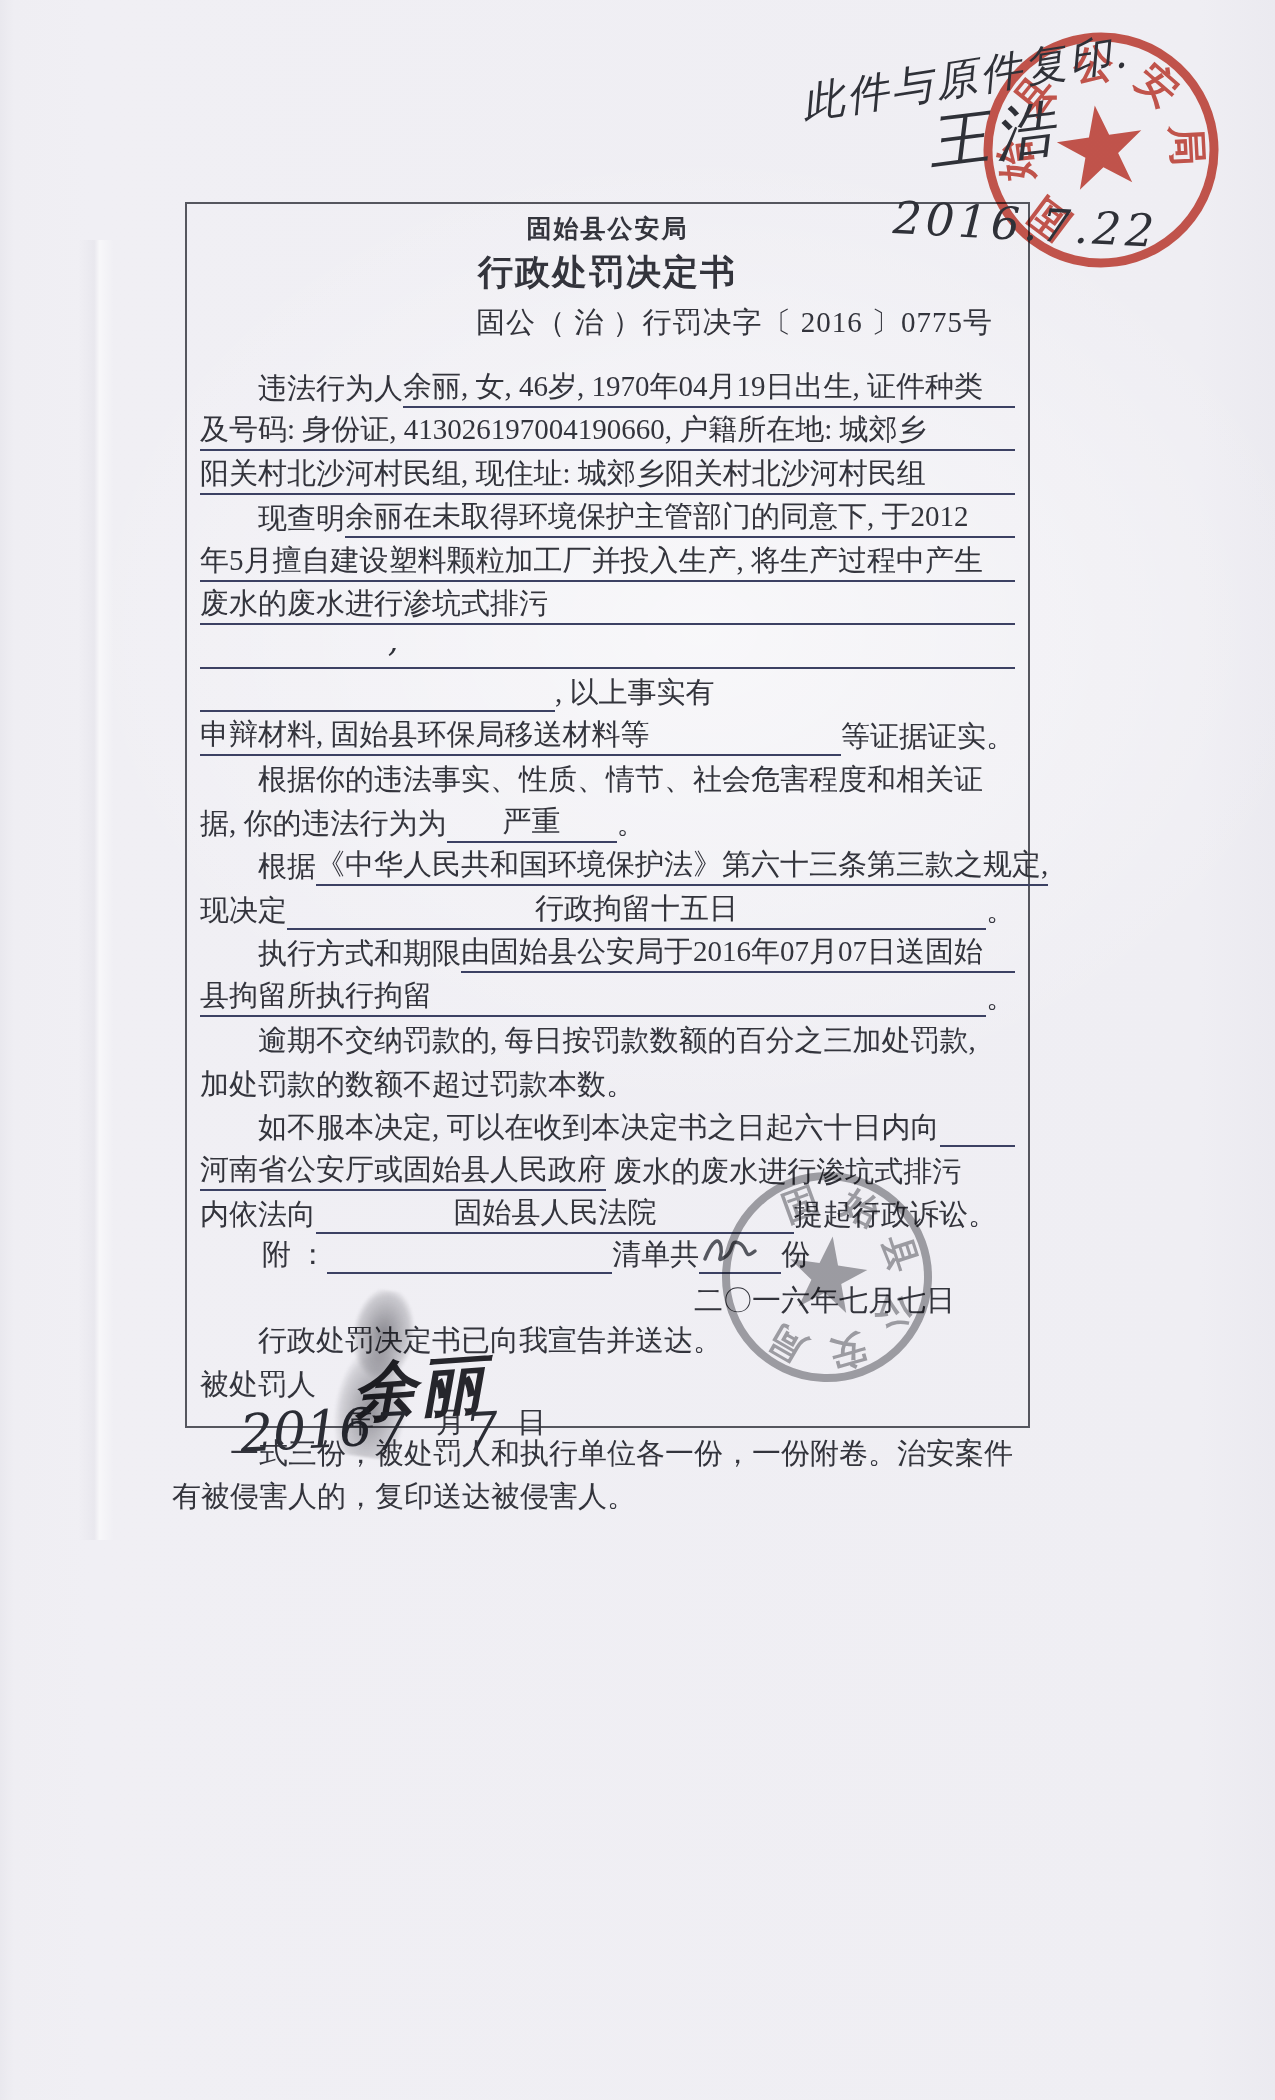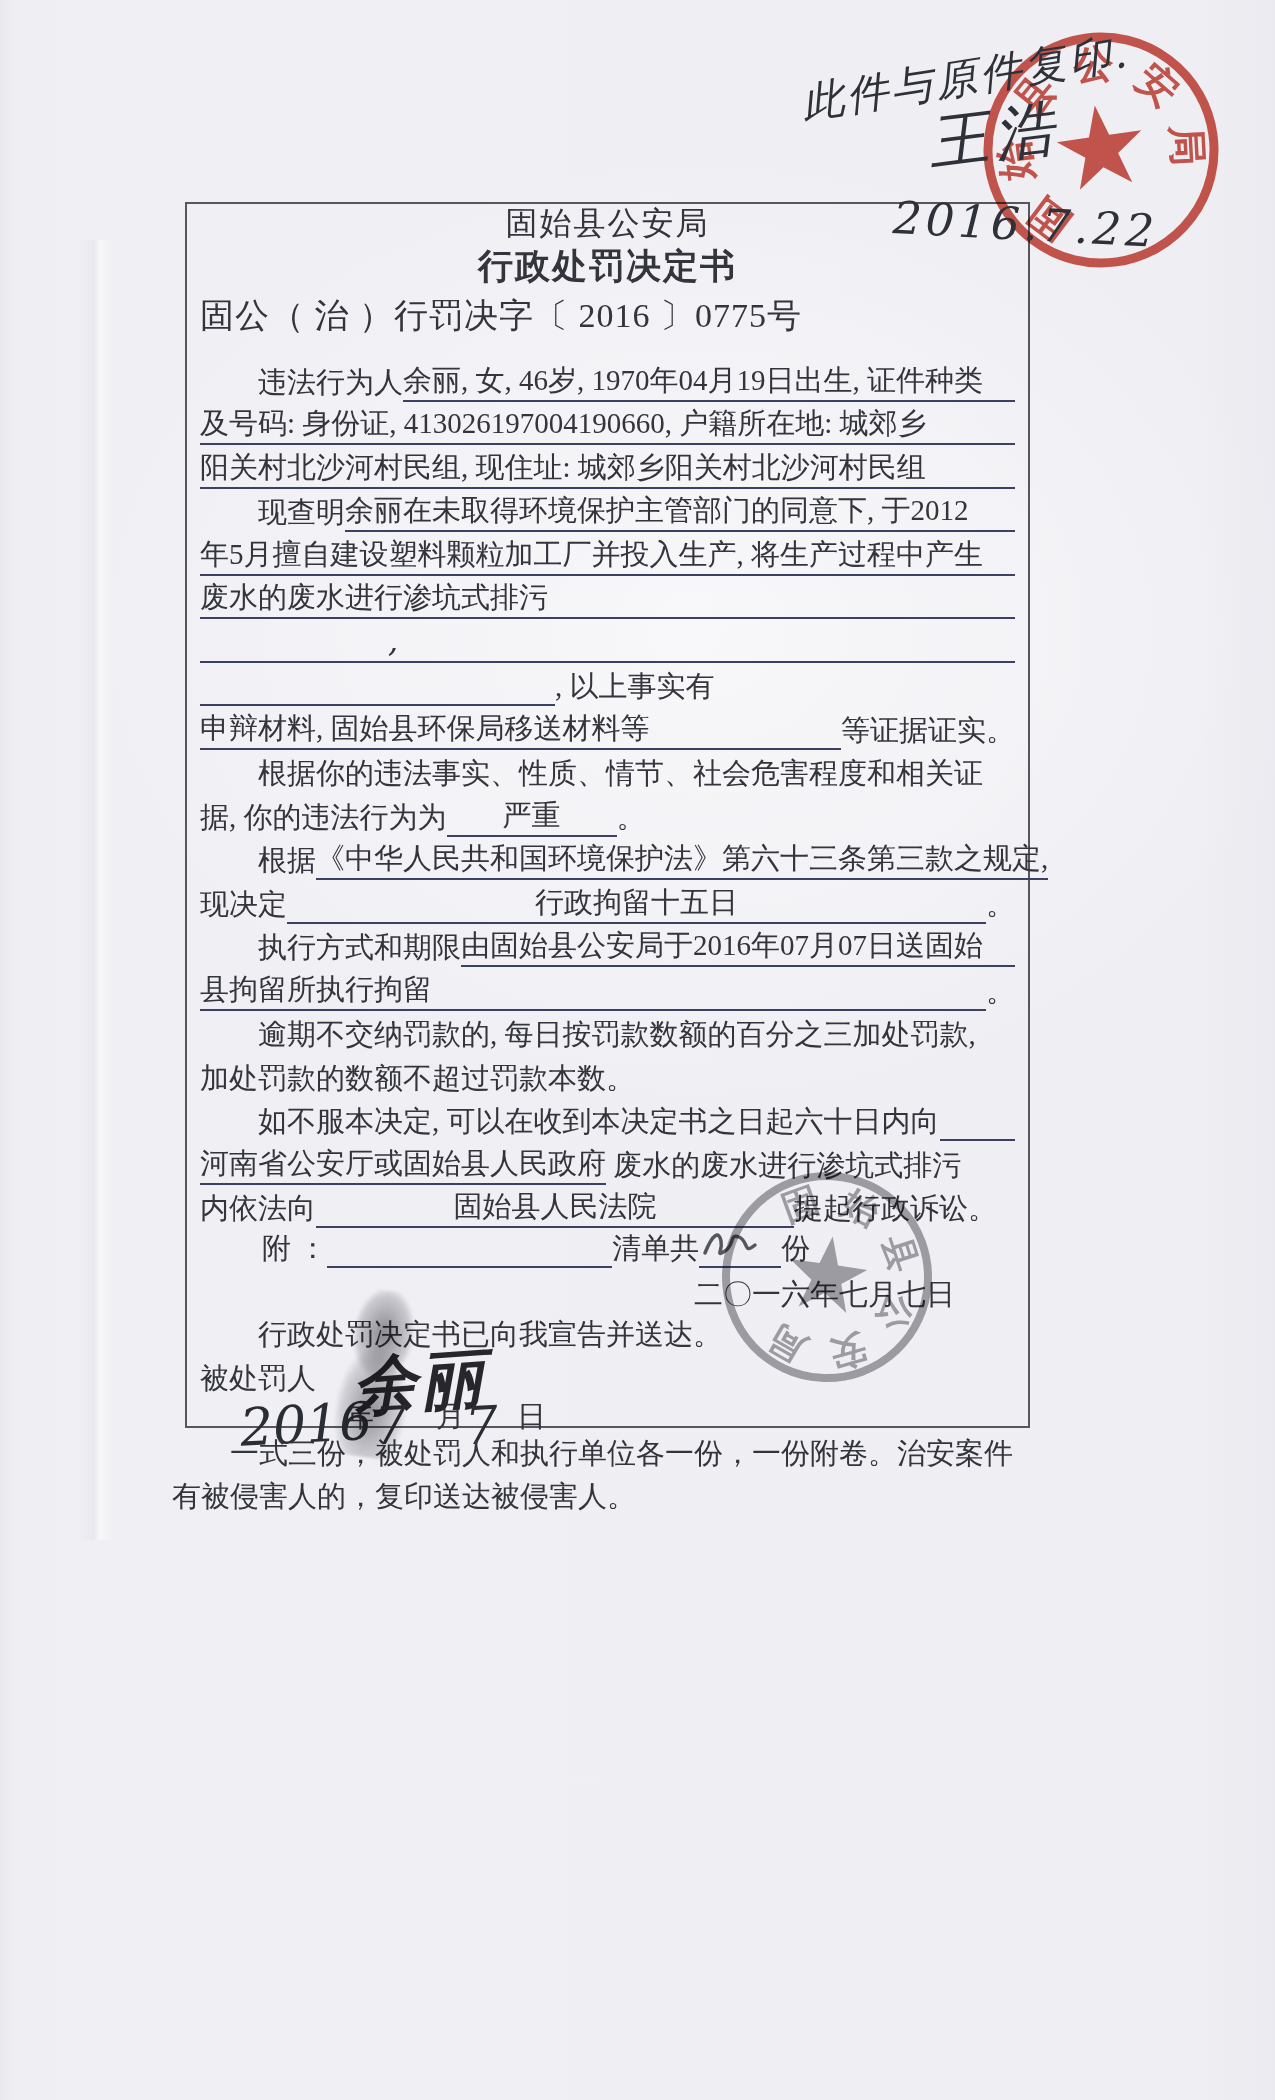--- a/index.html
+++ b/index.html
@@ -12,23 +12,23 @@
     font-family:"Liberation Serif","DejaVu Serif",serif;
     color:#33343c;
   }
   .crease{position:absolute;left:78px;top:240px;width:36px;height:1300px;
     background:linear-gradient(90deg,transparent,rgba(120,120,145,.06) 45%,rgba(255,255,255,.5) 60%,transparent);
     pointer-events:none;}
   
   .doc-box{position:absolute;left:185px;top:202px;width:845px;height:1226px;
     border:2px solid #55565e;box-sizing:border-box;}
   .doc-inner{position:absolute;left:0;top:0;right:0;bottom:0;padding:0 13px;overflow:visible;}
-  .agency{height:38px;text-align:center;font-size:32px;font-weight:400;letter-spacing:2px;line-height:38px;}
+  .agency{height:38px;margin-top:6px;text-align:center;font-size:25px;font-weight:700;letter-spacing:2px;line-height:38px;}
   .big-title{height:50px;text-align:center;font-size:35px;font-weight:700;letter-spacing:2px;line-height:50px;}
-  .doc-no{height:44px;line-height:48px;padding-right:22px;font-size:34px;letter-spacing:1px;}
+  .doc-no{height:44px;line-height:48px;text-align:right;padding-right:22px;font-size:29px;letter-spacing:1px;}
   #doc-body{margin-top:22px;}
   .line{display:flex;align-items:flex-end;height:43.5px;font-size:29px;white-space:pre;overflow:visible;}
   .line.tight{height:40px;}
   .line.dateline{height:46px;justify-content:flex-end;padding-right:60px;}
   .line.servedline{height:40px;}
   .line.signline{height:44px;}
   .line.hwline{height:38px;padding-left:40px;}
   .seg{display:inline-block;line-height:38px;padding-bottom:1px;}
   .fill{border-bottom:2px solid #3c4163;}
   .blank{border-bottom:2px solid #3c4163;height:38px;}

